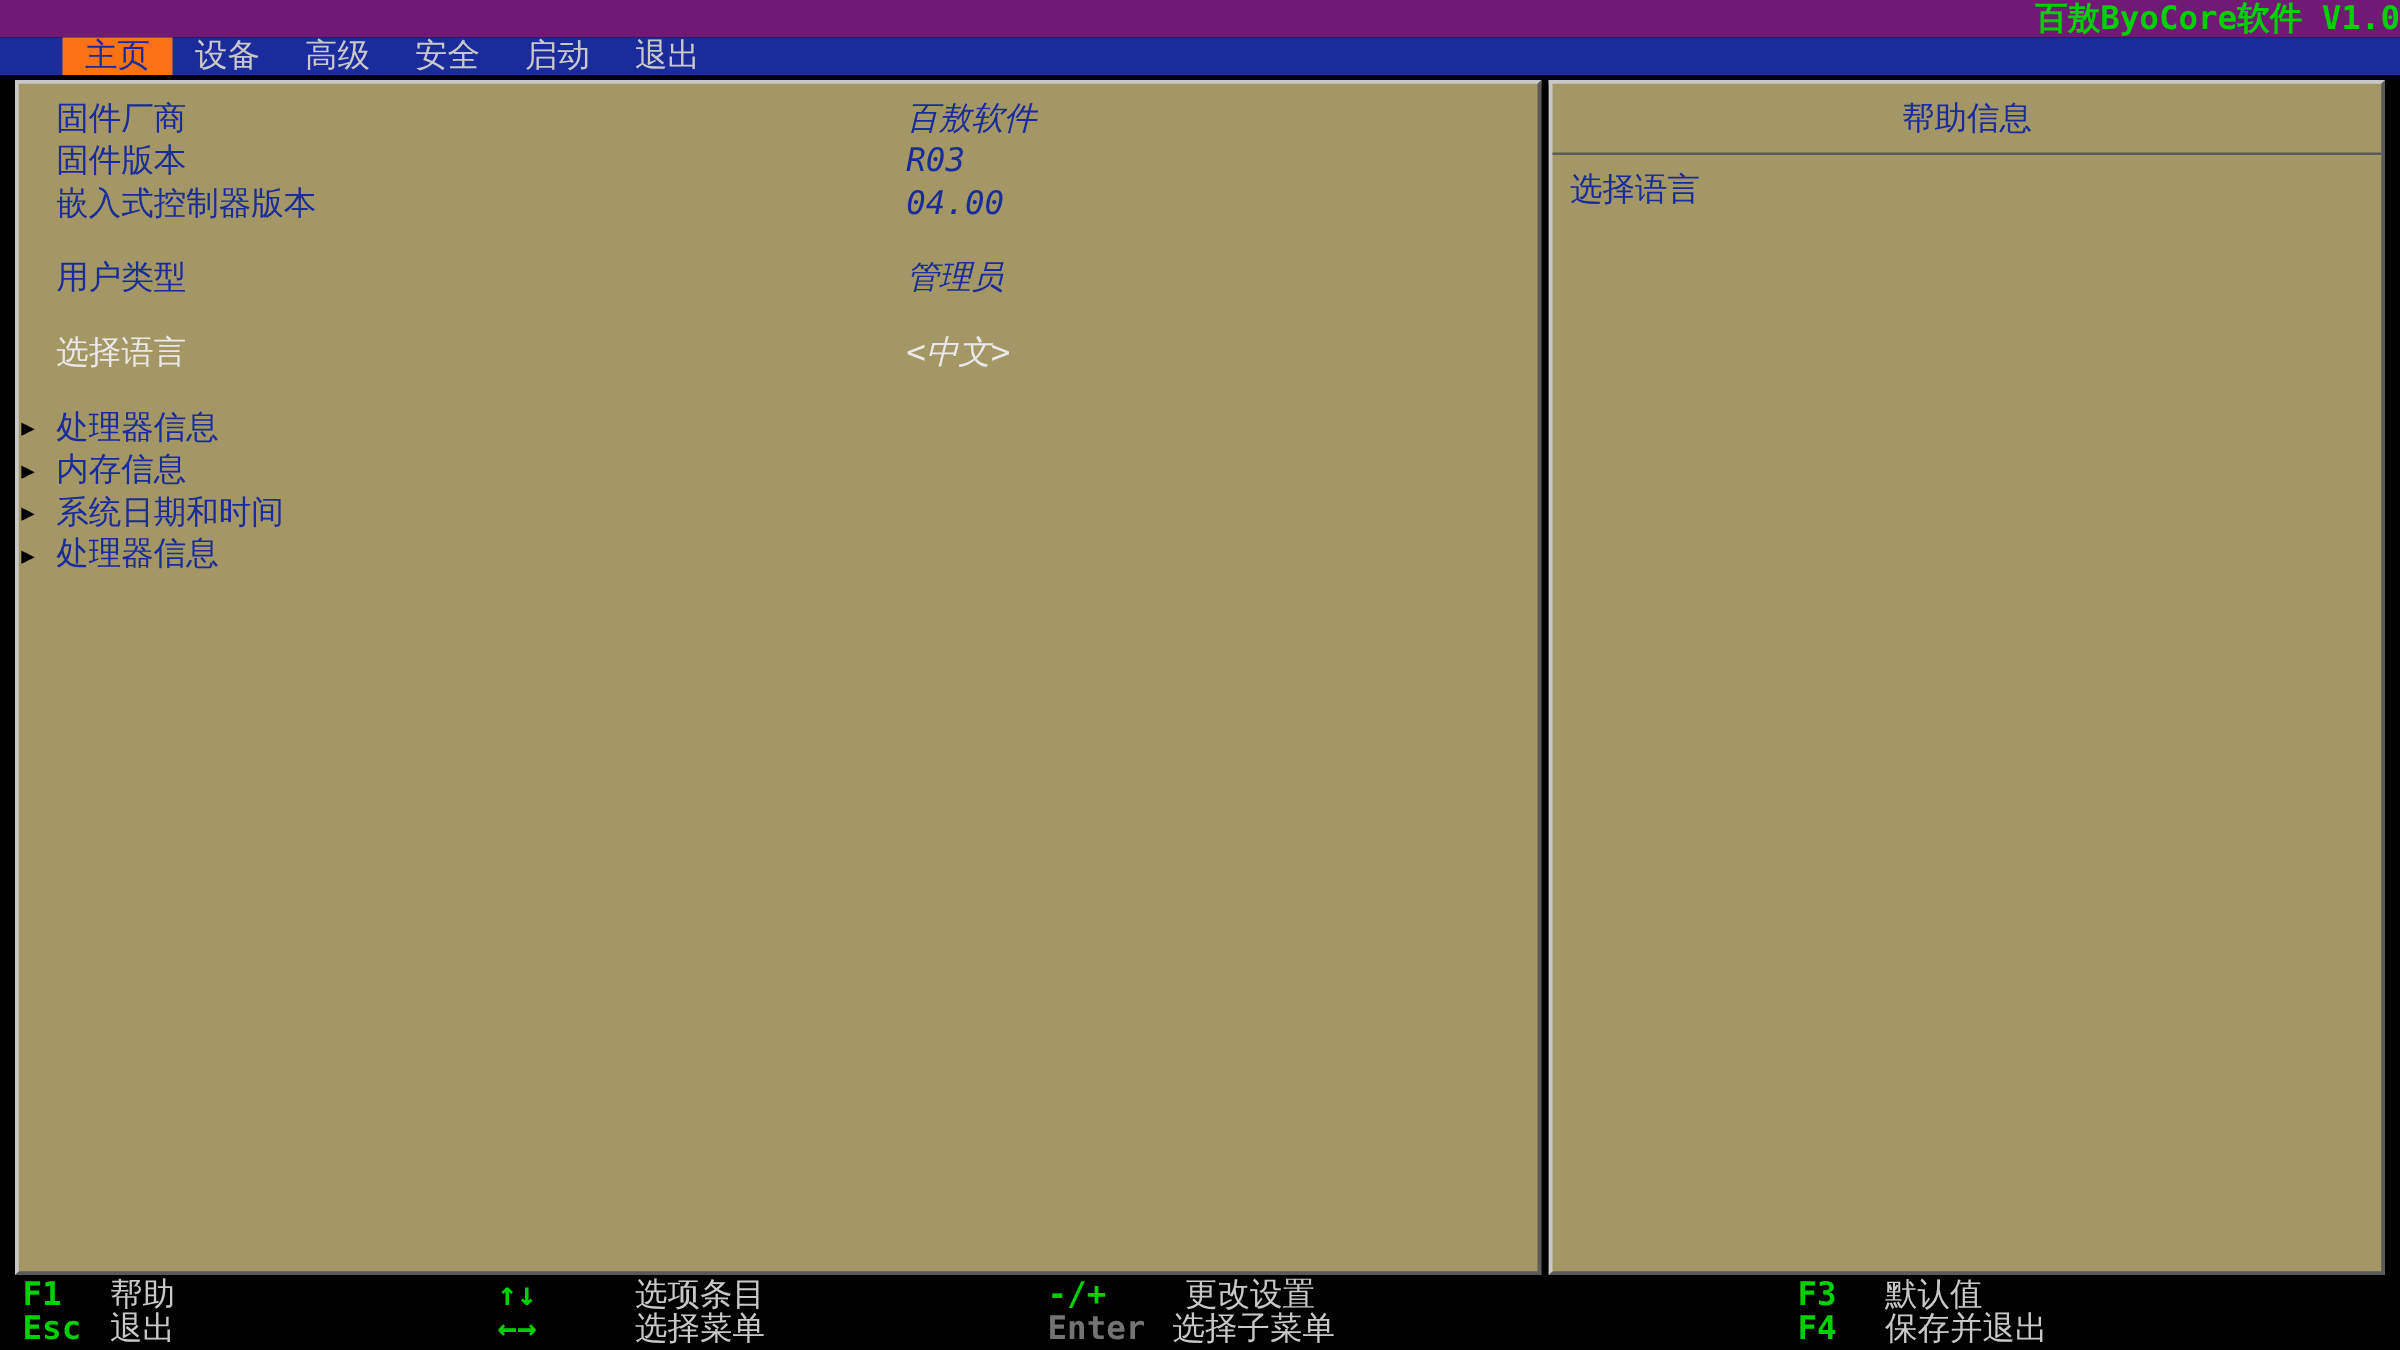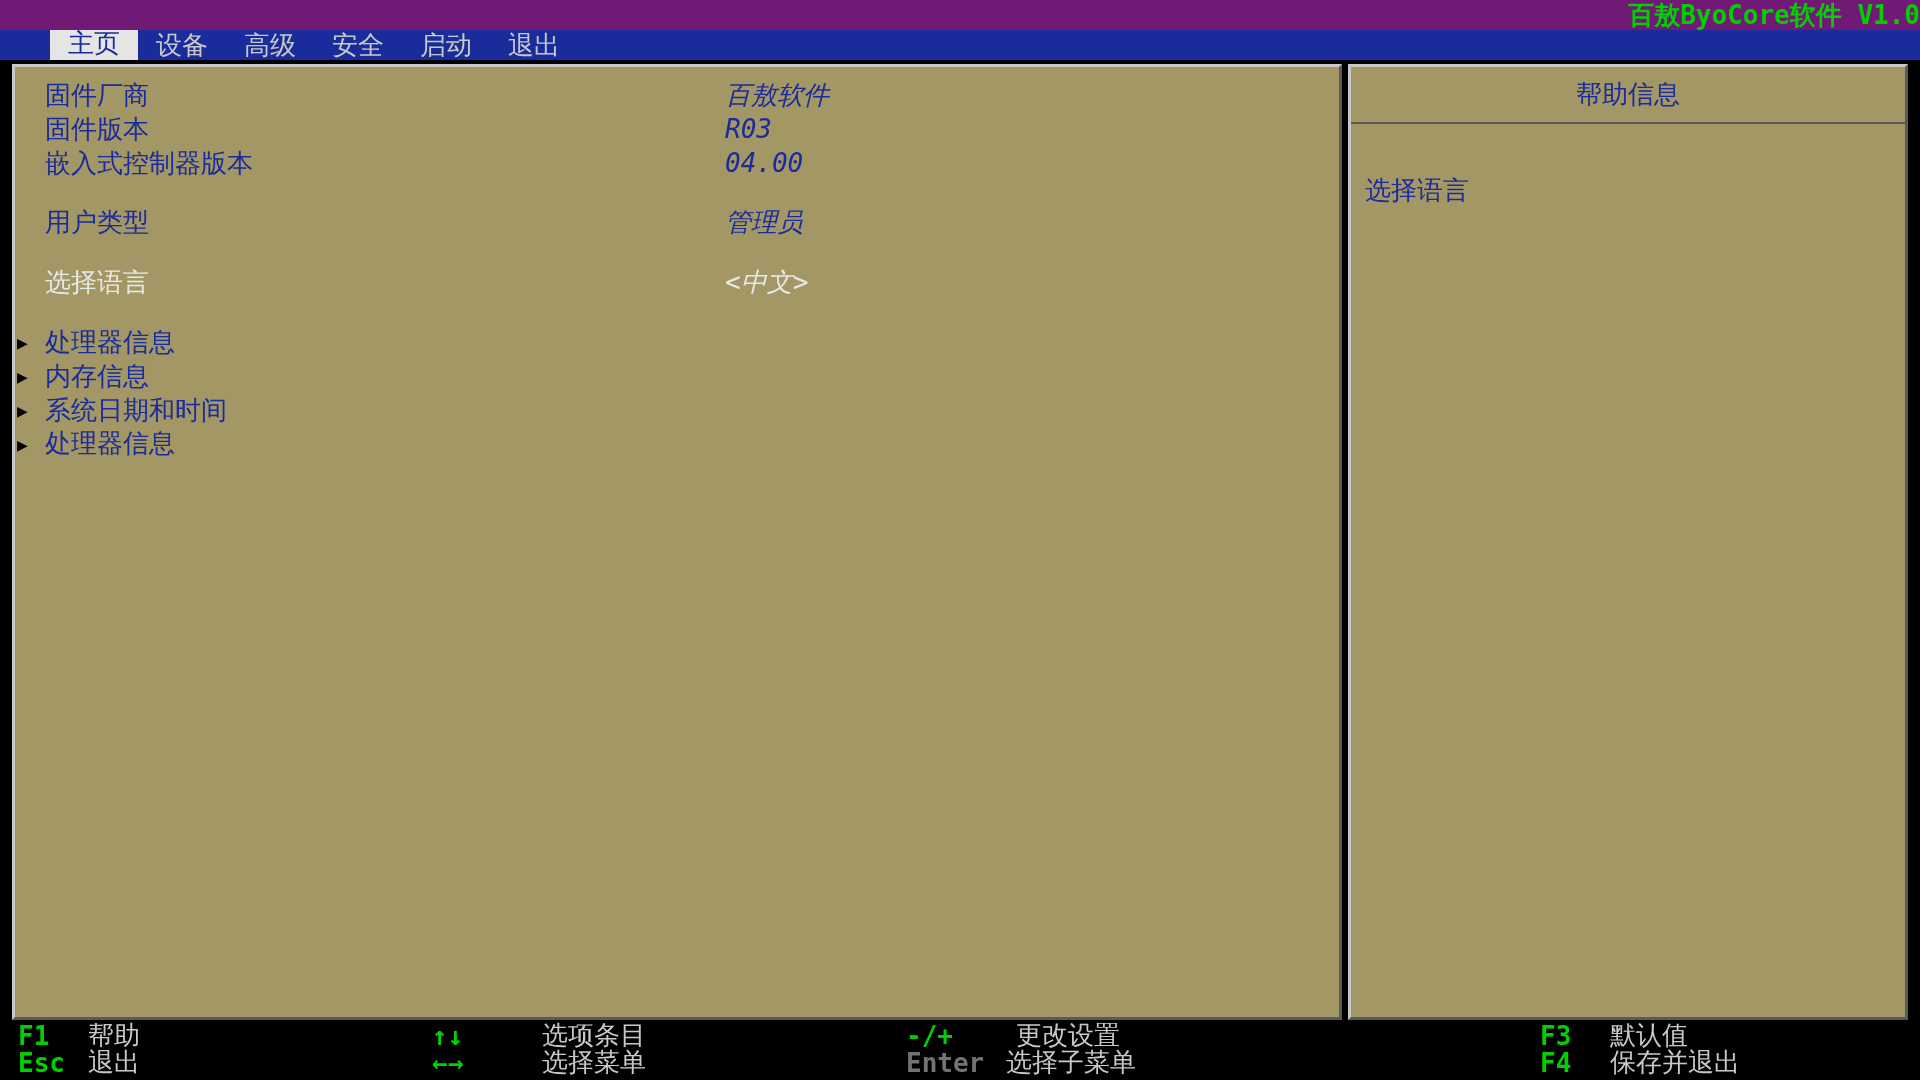--- a/index.html
+++ b/index.html
@@ -27,49 +27,47 @@
     align-items: center;
   }
   .menu-item {
     color: #c8c8c8;
     padding: 0 18px;
     height: 30px;
     line-height: 30px;
     cursor: pointer;
   }
   .menu-item.active {
-    background: #e5e5e5;
-    color: #1a2b9c;
-    font-family: Liberation Mono, monospace;
+    background: #f97316;
+    color: #1a2b9c;
   }
   .main-area {
     display: flex;
     height: 960px;
     padding: 4px 12px 0 12px;
     gap: 6px;
     background: #000;
   }
   .content-panel {
     flex: 1;
     background: #a39765;
     border: 3px solid #c8c8c8;
     border-right-color: #5a5a5a;
     border-bottom-color: #5a5a5a;
     padding: 12px 30px;
     color: #1a2b9c;
   }
   .help-panel {
-    width: 560px;
+    width: 669px;
     background: #a39765;
     border: 3px solid #c8c8c8;
     border-right-color: #5a5a5a;
     border-bottom-color: #5a5a5a;
     display: flex;
     flex-direction: column;
-    gap: 39px;
   }
   .help-title {
     text-align: center;
     color: #1a2b9c;
     padding: 10px 0;
     border-bottom: 2px solid #5a5a5a;
   }
   .help-body {
     padding: 10px 14px;
     color: #1a2b9c;
@@ -96,21 +94,20 @@
   }
   .submenu-label { color: #1a2b9c; }
   .footer {
     background: #000;
     height: 56px;
     display: grid;
     grid-template-columns: 380px 440px 600px 500px;
     padding: 2px 18px 0 18px;
     color: #c8c8c8;
     font-size: 26px;
-    gap: 34px;
   }
   .fk-row { display: flex; align-items: center; height: 27px; }
   .fk-key { color: #00d000; width: 70px; font-weight: bold; }
   .fk-sym { color: #00d000; width: 110px; font-weight: bold; }
   .fk-enter { color: #737373; width: 100px; font-weight: bold; }
   .fk-label { color: #c8c8c8; }
   .fcol { display: flex; flex-direction: column; }
 </style>
 </head>
 <body>

